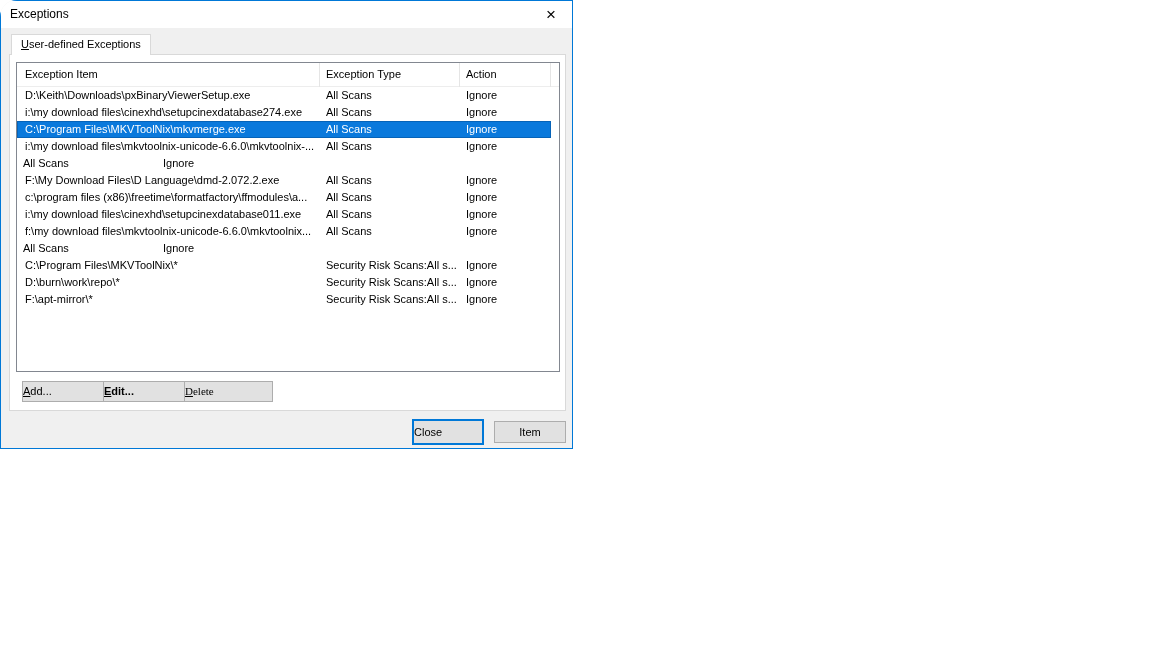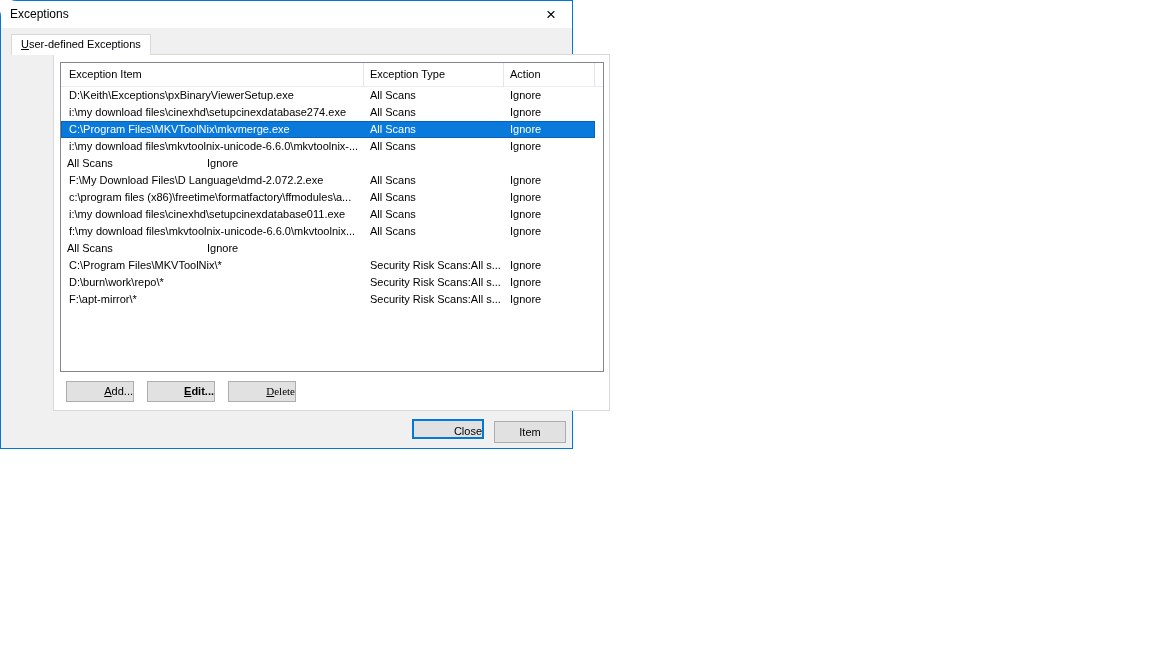--- a/index.html
+++ b/index.html
@@ -23,21 +23,21 @@
     color:#000000; font-size:17px; font-weight:300; cursor:default;
   }
 
   .tab {
     position:absolute; left:10px; top:33px; height:21px; padding:0 9px;
     background:#ffffff; border:1px solid #d9d9d9; border-bottom:none;
     font-size:11px; line-height:19px; color:#000; z-index:2;
   }
   .tabpage {
     position:absolute; left:8px; top:53px; width:557px; height:357px;
-    background:#ffffff; border:1px solid #d9d9d9; z-index:1;margin-left:44px;
+    background:#ffffff; border:1px solid #d9d9d9; z-index:1;
   }
 
   .list {
     position:absolute; left:6px; top:7px; width:544px; height:310px;
     background:#ffffff; border:1px solid #828790; overflow:hidden;
   }
   .lheader { display:flex; height:24px; border-bottom:1px solid #ededed; background:#ffffff; }
   .hcell {
     height:24px; line-height:23px; font-size:11px; color:#000;
     border-right:1px solid #e5e5e5; overflow:hidden; white-space:nowrap;
@@ -51,33 +51,33 @@
   .c-item  { width:303px; padding-left:8px; }
   .c-type  { width:140px; padding-left:6px; }
   .c-action{ width:91px;  padding-left:6px; }
   .hc-item  { width:303px; padding-left:8px; }
   .hc-type  { width:140px; padding-left:6px; }
   .hc-action{ width:91px;  padding-left:6px; }
   .row.selected { background:#0a79dc; outline:1px solid #0663b8; outline-offset:-1px; }
   .row.selected .cell { color:#ffffff; }
 
   .btn {
-    position:absolute; height:21px; width:68px;
+    position:absolute; height:21px; width:89px;
     background:#e1e1e1; border:1px solid #adadad;
-    font-size:11px; color:#000; text-align:right; line-height:19px; cursor:default;
+    font-size:11px; color:#000; text-align:left; line-height:19px; cursor:default;
   }
   .btn-add { left:12px; top:326px; }
   .btn-edit { left:93px; top:326px;font-weight:bold; }
   .btn-delete { left:174px; top:326px;font-family:Liberation Serif, serif; }
   .u { text-decoration:underline; }
 
   .btn-close {
-    position:absolute; left:411px; top:418px; width:72px; height:20px;
+    position:absolute; left:411px; top:418px; width:72px; height:26px;
     background:#e1e1e1; border:2px solid #0078d7;
-    font-size:11px; color:#000; text-align:right; line-height:21px; cursor:default;
+    font-size:11px; color:#000; text-align:left; line-height:21px; cursor:default;
   }
   .btn-help {
     position:absolute; left:493px; top:420px; width:72px; height:22px;
     background:#e1e1e1; border:1px solid #adadad;
     font-size:11px; color:#000; text-align:center; line-height:20px; cursor:default;
   }
 </style>
 </head>
 <body>
 
@@ -94,21 +94,21 @@
     <div class="tabpage">
 
       <div class="list">
         <div class="lheader">
           <div class="hcell hc-item">Exception Item</div>
           <div class="hcell hc-type">Exception Type</div>
           <div class="hcell hc-action">Action</div>
         </div>
         <div class="rows">
   <div class="row">
-    <div class="cell c-item">D:\Keith\Exceptions\pxBinaryViewerSetup.exe</div>
+    <div class="cell c-item">D:\Keith\Downloads\pxBinaryViewerSetup.exe</div>
     <div class="cell c-type">All Scans</div>
     <div class="cell c-action">Ignore</div>
   </div>
 
   <div class="row">
     <div class="cell c-item">i:\my download files\cinexhd\setupcinexdatabase274.exe</div>
     <div class="cell c-type">All Scans</div>
     <div class="cell c-action">Ignore</div>
   </div>
 

